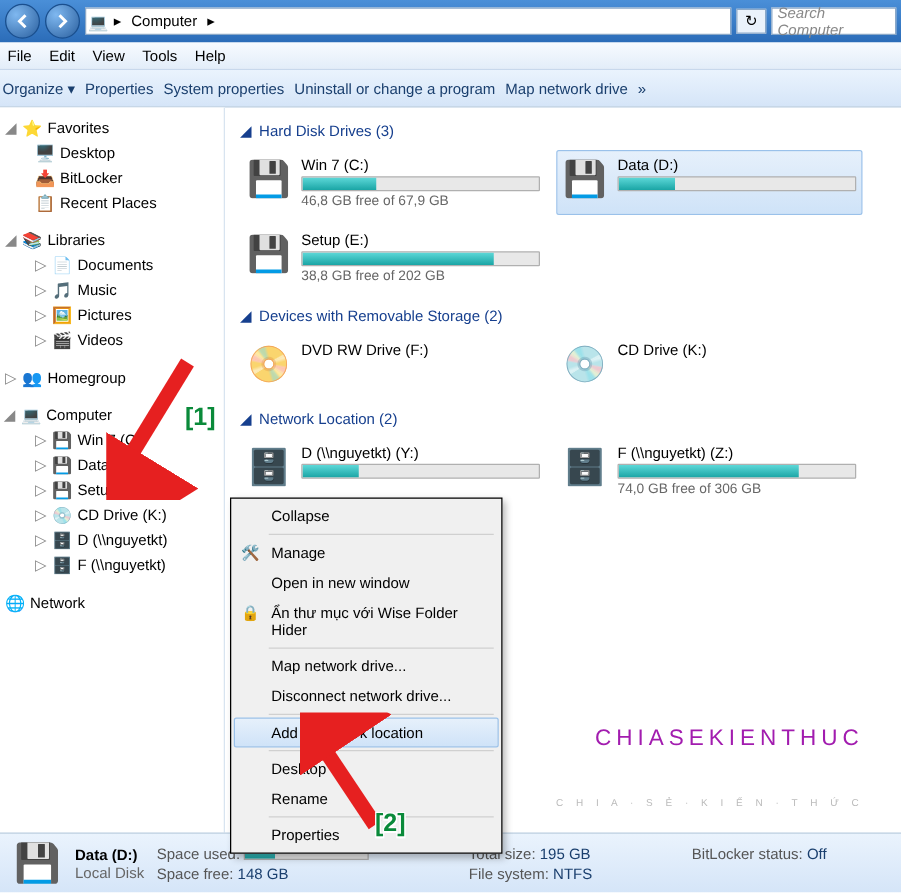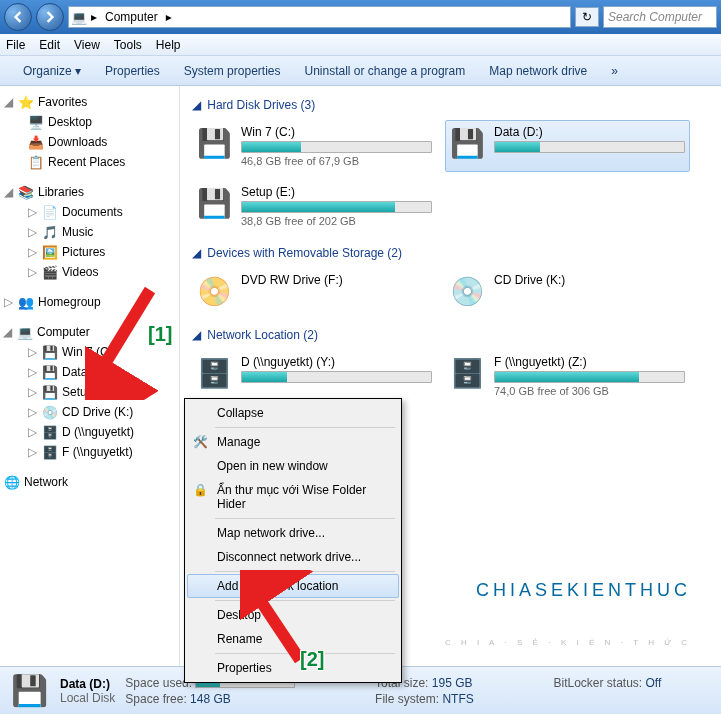--- a/index.html
+++ b/index.html
@@ -4,28 +4,28 @@
 <style>
 * { box-sizing: border-box; margin: 0; padding: 0; font-family: "Segoe UI", Tahoma, sans-serif; font-size: 12px; }
 body { width: 721px; height: 714px; background: #fff; overflow: hidden; position: relative; }
 
 
 .nav-header { height: 34px; background: linear-gradient(#4a8fd8, #2b6cb8); display: flex; align-items: center; padding: 0 4px; gap: 4px; }
 .nav-btn { width: 28px; height: 28px; border-radius: 50%; background: radial-gradient(circle at 30% 30%, #7fb8f0, #2a5f9e); border: 1px solid #1a4f8e; display: flex; align-items: center; justify-content: center; color: #fff; cursor: pointer; }
 .breadcrumb-bar { flex: 1; height: 22px; background: #fff; border: 1px solid #8aa8c8; display: flex; align-items: center; padding: 0 2px; gap: 4px; }
 .breadcrumb-bar .bc-item { padding: 0 4px; cursor: pointer; }
 .refresh-btn { width: 24px; height: 20px; border: 1px solid #8aa8c8; background: #eaf2fb; display: flex; align-items: center; justify-content: center; cursor: pointer; }
-.search-box { width: 114px; height: 22px; background: #fff; border: 1px solid #8aa8c8; display: flex; align-items: center; padding: 0 4px; color: #888; font-style: italic; }
+.search-box { width: 100px; height: 22px; background: #fff; border: 1px solid #8aa8c8; display: flex; align-items: center; padding: 0 4px; color: #888; font-style: italic; }
 
 
 .menu-bar { height: 22px; background: linear-gradient(#f7fbff, #e3edf9); border-bottom: 1px solid #c8d8ec; display: flex; align-items: center; padding: 0 6px; gap: 14px; }
 .menu-bar span { cursor: pointer; }
 
 
-.toolbar { height: 30px; background: linear-gradient(#eaf3fd, #d5e5f8); border-bottom: 1px solid #b8cce0; display: flex; align-items: center; padding: 0 23px; gap: 24px; }
+.toolbar { height: 30px; background: linear-gradient(#eaf3fd, #d5e5f8); border-bottom: 1px solid #b8cce0; display: flex; align-items: center; padding: 0 2px; gap: 8px; }
 .toolbar span { color: #1a3f6e; cursor: pointer; }
 
 
 .main { display: flex; height: 580px; }
 .sidebar { width: 180px; border-right: 1px solid #d8e4f0; padding: 6px 0; overflow: hidden; background: #fff; }
 .tree-grp { margin-bottom: 10px; }
 .tree-hdr { display: flex; align-items: center; gap: 4px; padding: 2px 4px; cursor: pointer; }
 .tree-item { display: flex; align-items: center; gap: 4px; padding: 2px 4px 2px 28px; cursor: pointer; white-space: nowrap; }
 .exp { width: 10px; color: #888; }
 .ico { width: 16px; height: 16px; display: inline-flex; align-items: center; justify-content: center; font-size: 13px; }
@@ -54,21 +54,21 @@
 .status-ico { width: 40px; height: 40px; font-size: 30px; display: flex; align-items: center; justify-content: center; }
 .status-cols { display: grid; grid-template-columns: auto auto auto; gap: 2px 30px; font-size: 11px; flex: 1; }
 .status-cols .lbl { color: #555; }
 .status-cols .val { color: #1a3f6e; }
 .status-bar .mini-bar { width: 100px; height: 10px; background: #e8e8e8; border: 1px solid #b0b0b0; display: inline-block; vertical-align: middle; overflow: hidden; }
 .status-bar .mini-fill { height: 100%; background: linear-gradient(#5dd8d8, #1aa5a5); }
 
 
 .arrow { position: absolute; z-index: 200; pointer-events: none; }
 .ann-label { position: absolute; z-index: 201; font-size: 20px; font-weight: bold; color: #0a8a3a; text-shadow: -1px -1px 0 #fff,1px -1px 0 #fff,-1px 1px 0 #fff,1px 1px 0 #fff; pointer-events: none; }
-.watermark { position: absolute; right: 30px; top: 580px; color: #0369a1; font-size: 18px; letter-spacing: 4px; z-index: 50; pointer-events: none; }
+.watermark { position: absolute; right: 30px; top: 580px; color: #a21caf; font-size: 18px; letter-spacing: 4px; z-index: 50; pointer-events: none; }
 .watermark-sub { position: absolute; right: 30px; top: 638px; color: #bbb; font-size: 8px; letter-spacing: 4px; z-index: 50; pointer-events: none; }
 </style>
 </head>
 <body>
 
 <div class="nav-header">
   <div class="nav-btn">
       <svg width="12" height="12" viewBox="0 0 10 10">
         <path d="M7 1 L3 5 L7 9" stroke="#fff" stroke-width="2" fill="none"></path>
       </svg>
@@ -113,21 +113,21 @@
           <span class="exp">◢</span>
           <span class="ico">⭐</span>
           <span>Favorites</span>
         </div>
       <div class="tree-item">
           <span class="ico">🖥️</span>
           <span>Desktop</span>
         </div>
       <div class="tree-item">
           <span class="ico">📥</span>
-          <span>Downloads</span>
+          <span>BitLocker</span>
         </div>
       <div class="tree-item">
           <span class="ico">📋</span>
           <span>Recent Places</span>
         </div>
     </div>
     <div class="tree-grp">
       <div class="tree-hdr">
           <span class="exp">◢</span>
           <span class="ico">📚</span>

